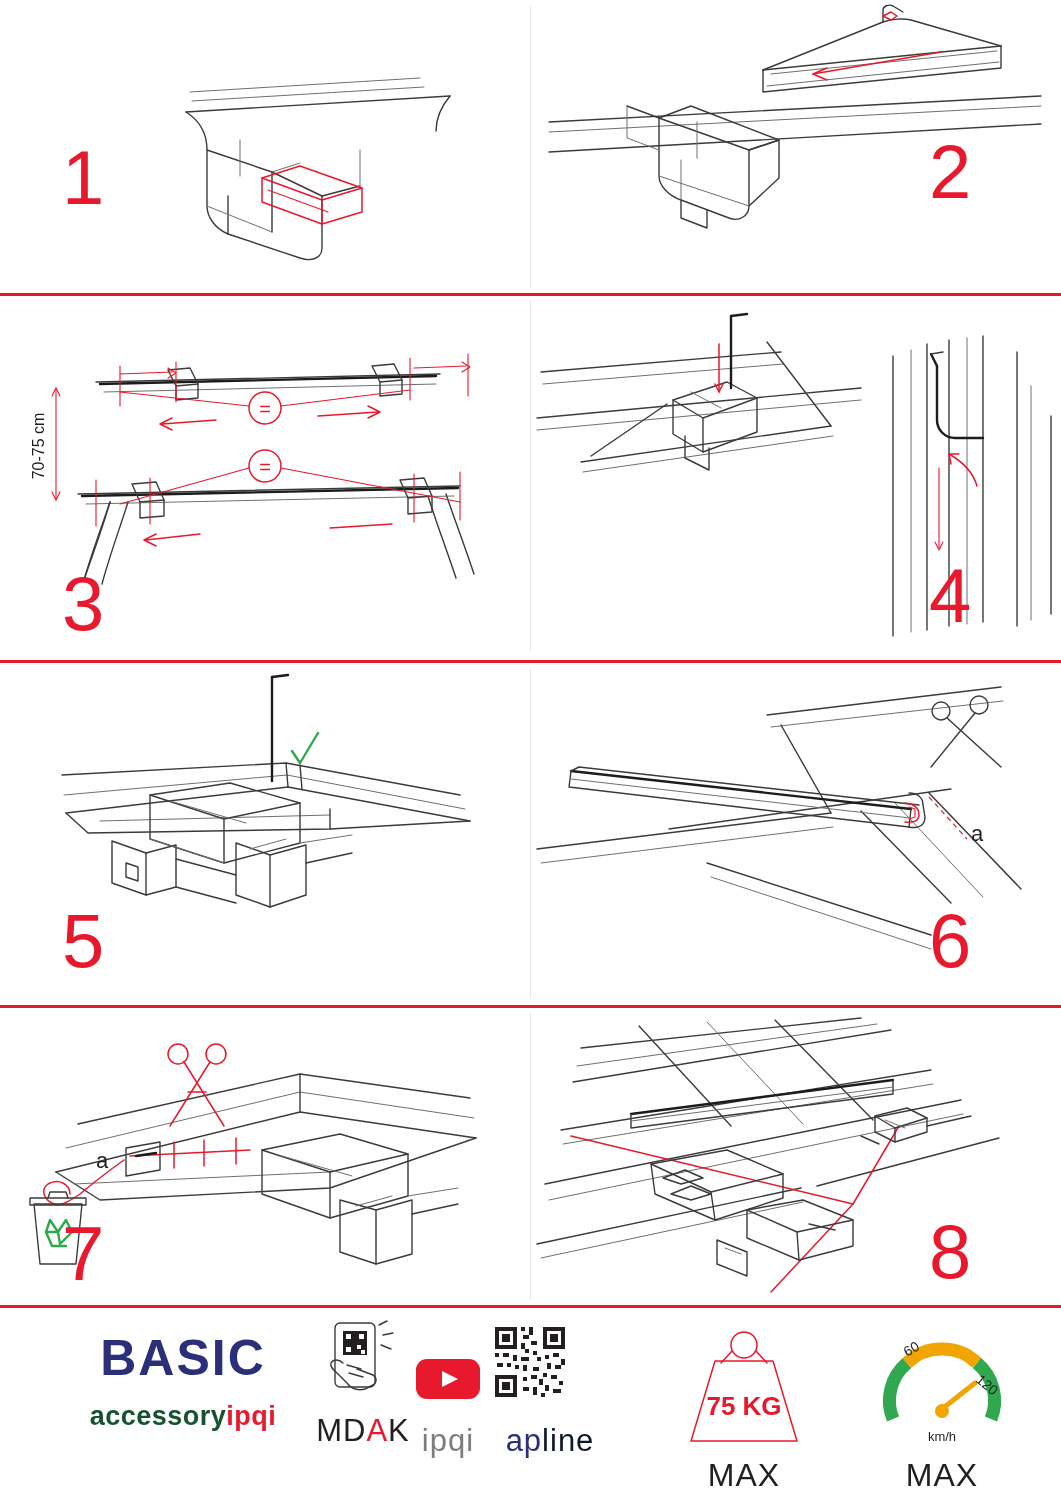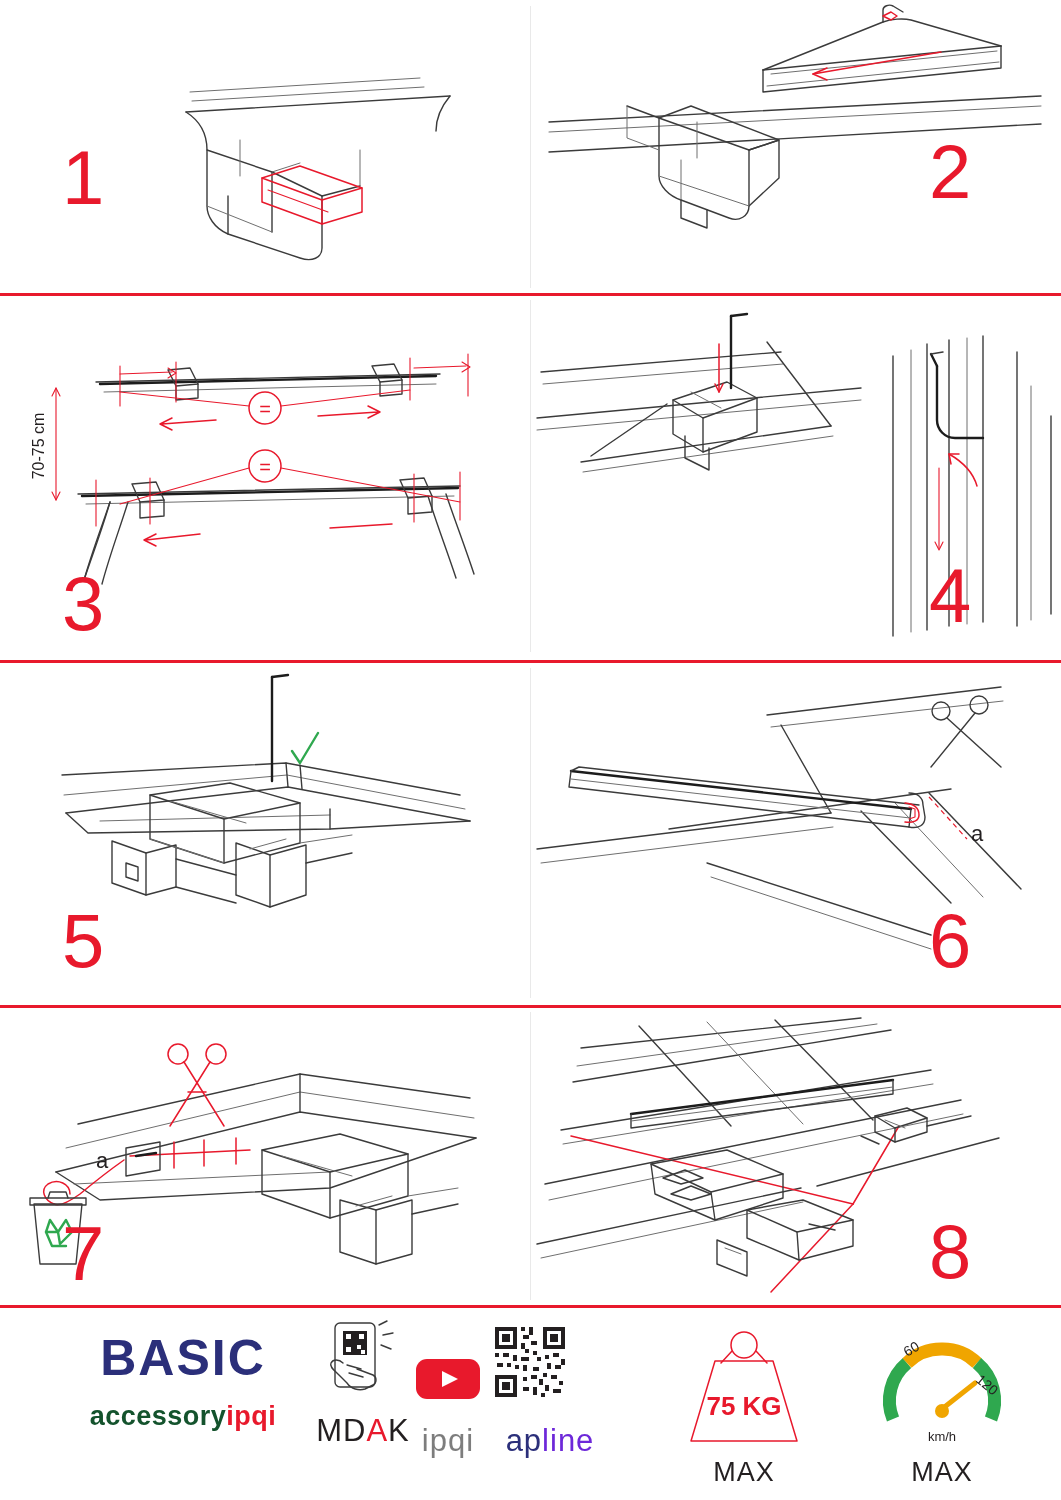--- a/index.html
+++ b/index.html
@@ -36,24 +36,24 @@
   .brand .basic{font-family:"Liberation Sans",sans-serif;font-weight:700;font-size:50px;letter-spacing:2px;color:#2b2f7a;line-height:54px;}
   .brand .acc{font-family:"Liberation Sans",sans-serif;font-weight:700;font-size:27px;letter-spacing:0.5px;line-height:34px;margin-top:14px;}
   .brand .acc .a{color:#14532d;}
   .brand .acc .b{color:#e8192c;}
 
   .logo-col{position:absolute;text-align:center;}
   .logo-col .cap{font-family:"Liberation Sans",sans-serif;font-size:31px;letter-spacing:1px;margin-top:10px;}
   .mdak .cap{color:#231f20;font-weight:400;}
   .ipqi .cap{color:#7d7d7d;}
   .apline .cap{color:#2b2f7a;}
-  .apline .cap .red{color:#6d28d9;}
+  .apline .cap .red{color:#0f172a;}
 
   .maxblock{position:absolute;text-align:center;}
-  .maxblock .cap{font-family:"Liberation Sans",sans-serif;font-size:27px;color:#231f20;letter-spacing:1px;margin-top:4px;}
+  .maxblock .cap{font-family:"Liberation Sans",sans-serif;font-size:32px;color:#231f20;letter-spacing:1px;margin-top:4px;}
   .kgtxt{fill:#e8192c;font-family:"Liberation Sans",sans-serif;font-weight:700;}
 </style>
 </head>
 <body>
 
 <div class="sheet">
 
   <div class="sep s1"></div>
   <div class="sep s2"></div>
   <div class="sep s3"></div>

